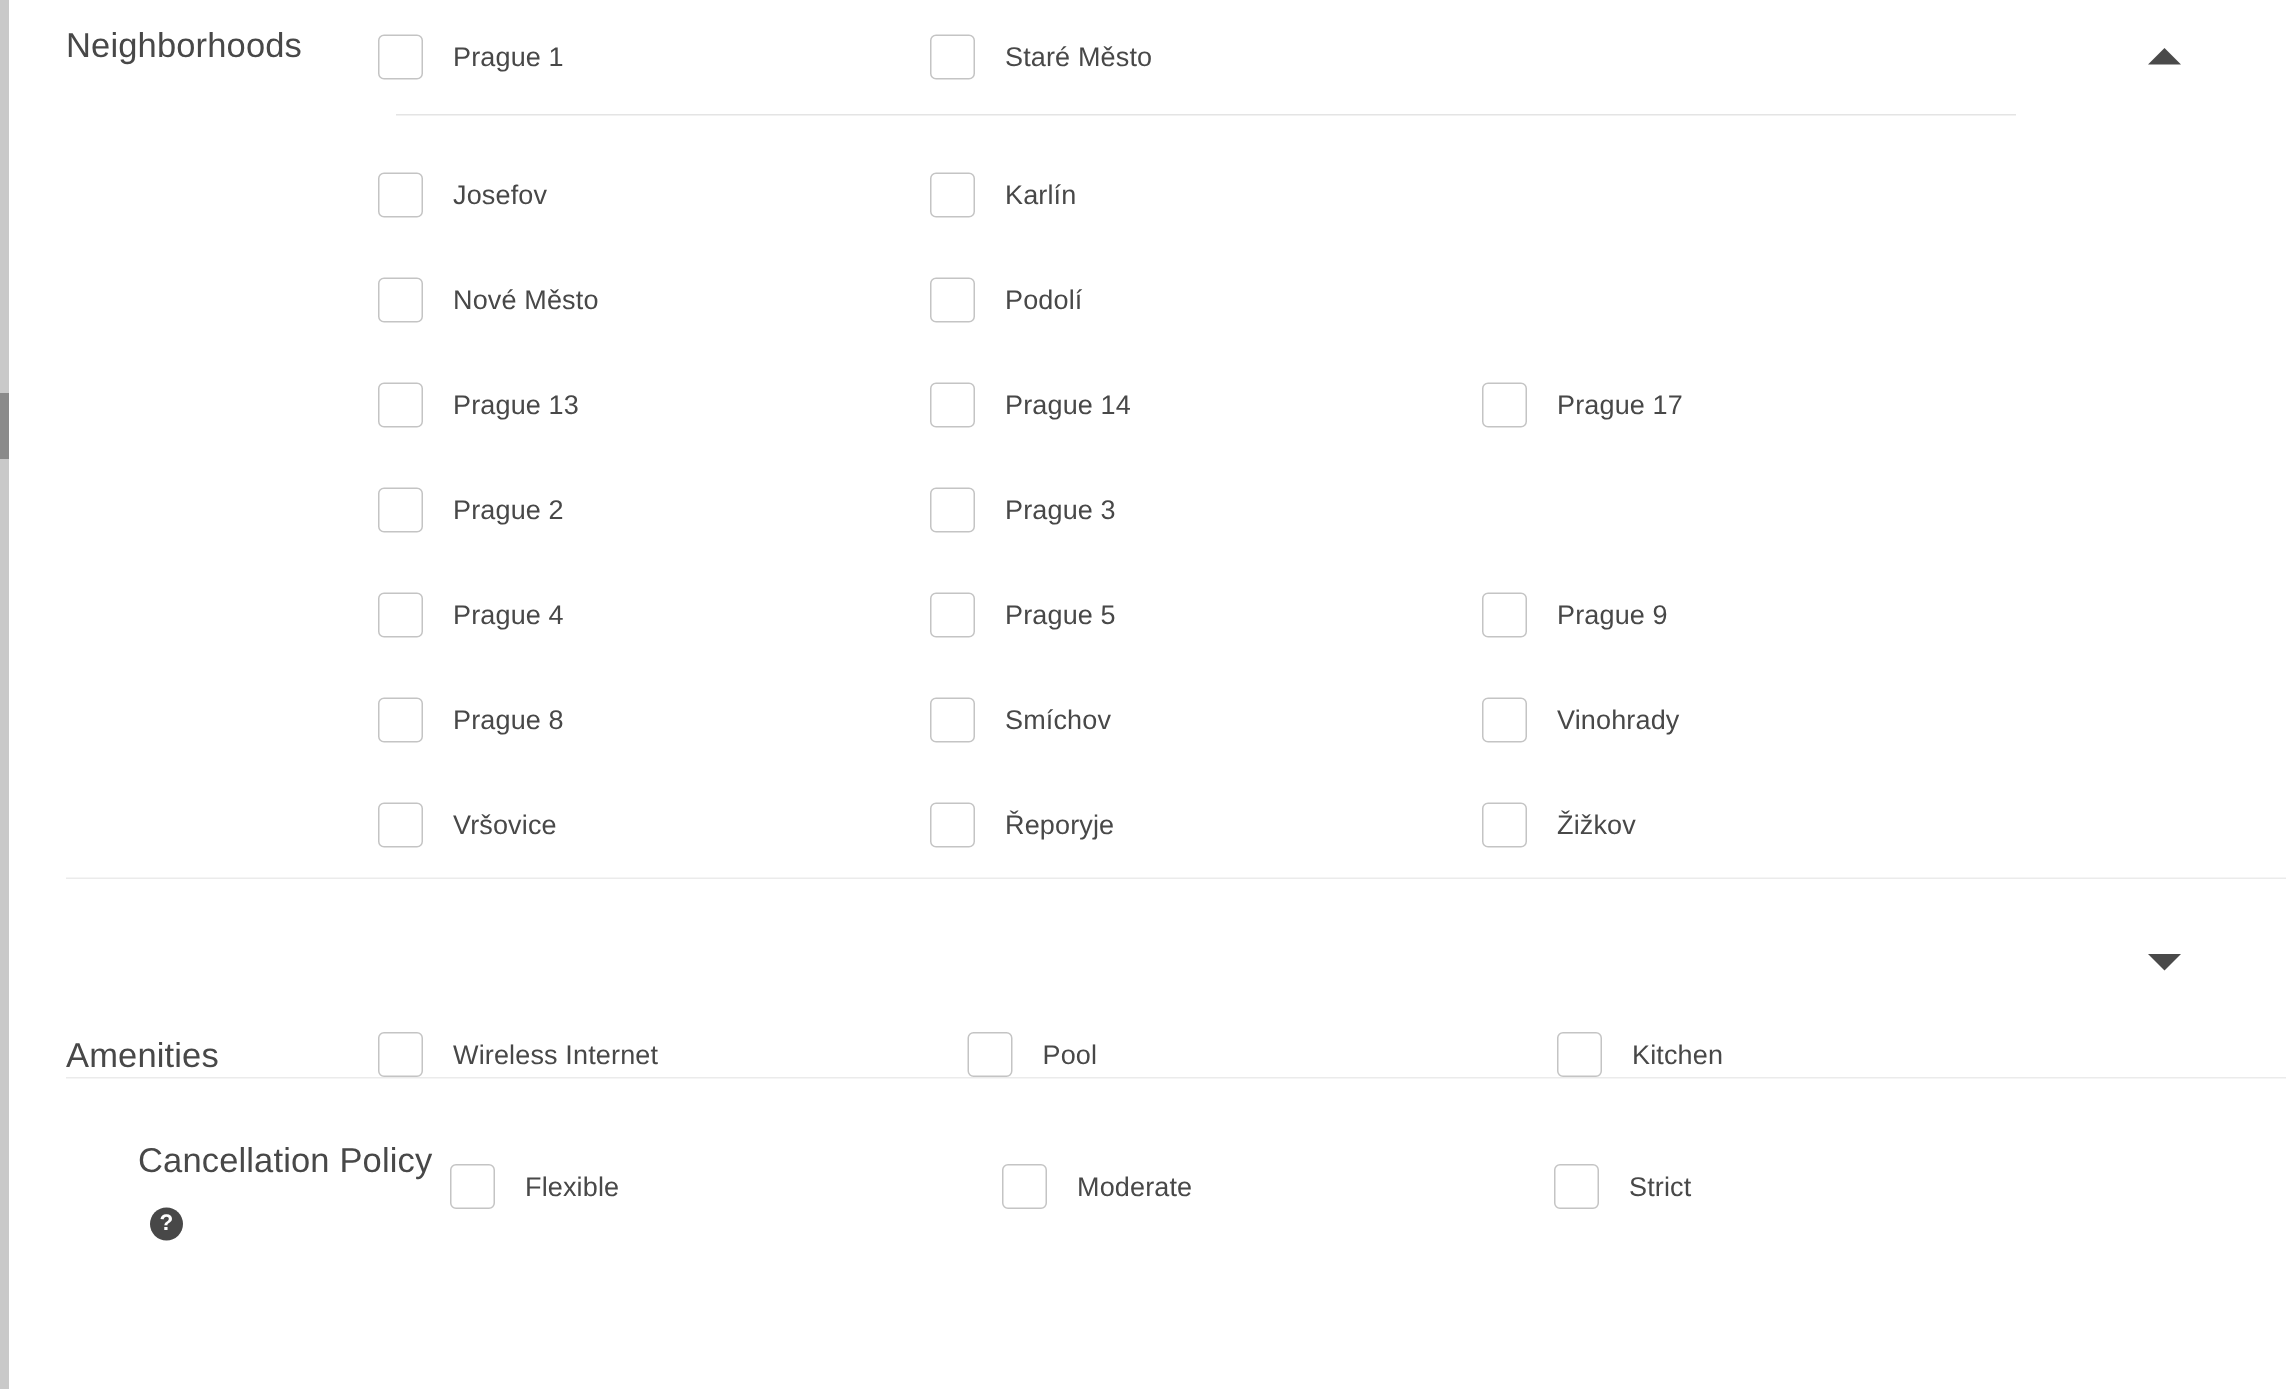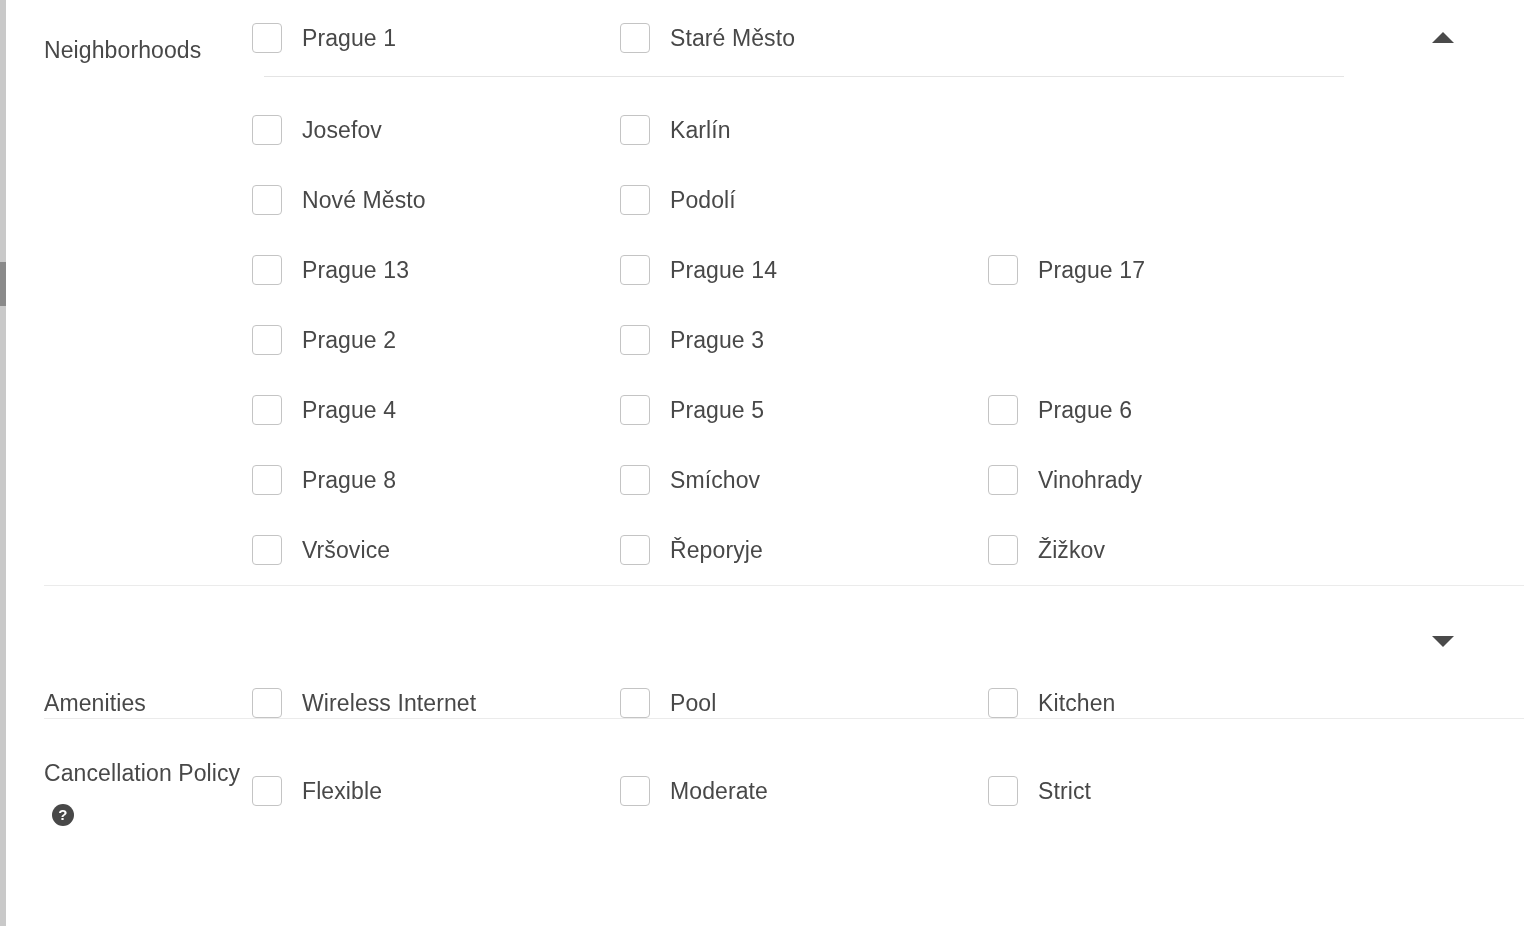--- a/index.html
+++ b/index.html
@@ -83,21 +83,21 @@
     width: 30px;
     height: 30px;
     flex: 0 0 30px;
     border: 1px solid #c4c4c4;
     border-radius: 4px;
     background: #fff;
     box-sizing: border-box;
   }
   .cb-label {
     margin-left: 20px;
-    font-size: 23px;
+    font-size: 18px;
     line-height: 30px;
     color: #484848;
     white-space: nowrap;
     letter-spacing: 0.1px;
   }
 
   
   .inner-divider {
     height: 1px;
     background: #e4e4e4;
@@ -145,25 +145,25 @@
     color: #ffffff;
     font-size: 15px;
     line-height: 22px;
     text-align: center;
     font-weight: bold;
     cursor: pointer;
   }
 
   
   #neighborhoods-section { padding-top: 0px; }
-  #neighborhoods-section .section-label { padding-top: 32px; }
+  #neighborhoods-section .section-label { padding-top: 12px; }
   #amenities-section { height: 132px; align-items: flex-end; }
   #amenities-section .section-label { line-height: 30px; }
   #cancellation-section { height: 144px; align-items: center; }
-  #cancellation-section .section-label { line-height: 36px; }
+  #cancellation-section .section-label { line-height: 36px; margin-left: 48px; }
 </style>
 </head>
 <body>
 
 <div class="scroll-track">
   <div class="scroll-thumb"></div>
 </div>
 
 <div class="filters">
 
@@ -238,21 +238,21 @@
         <div class="cb-cell">
           <span class="cb-box"></span>
           <span class="cb-label">Prague 4</span>
         </div>
         <div class="cb-cell">
           <span class="cb-box"></span>
           <span class="cb-label">Prague 5</span>
         </div>
         <div class="cb-cell">
           <span class="cb-box"></span>
-          <span class="cb-label">Prague 6</span>
+          <span class="cb-label">Prague 9</span>
         </div>
       </div>
 
       <div class="cb-row">
         <div class="cb-cell">
           <span class="cb-box"></span>
           <span class="cb-label">Prague 8</span>
         </div>
         <div class="cb-cell">
           <span class="cb-box"></span>
@@ -281,21 +281,21 @@
 
     </div>
     <div class="toggle-arrow arrow-up"></div>
   </div>
 
   <div class="section-divider"></div>
 
   <div class="section" id="amenities-section">
     <div class="section-label">Amenities</div>
     <div class="section-body">
-      <div class="cb-row" style="height:auto;">
+      <div class="cb-row" style="height:auto;gap:25px;">
         <div class="cb-cell">
           <span class="cb-box"></span>
           <span class="cb-label">Wireless Internet</span>
         </div>
         <div class="cb-cell">
           <span class="cb-box"></span>
           <span class="cb-label">Pool</span>
         </div>
         <div class="cb-cell">
           <span class="cb-box"></span>

